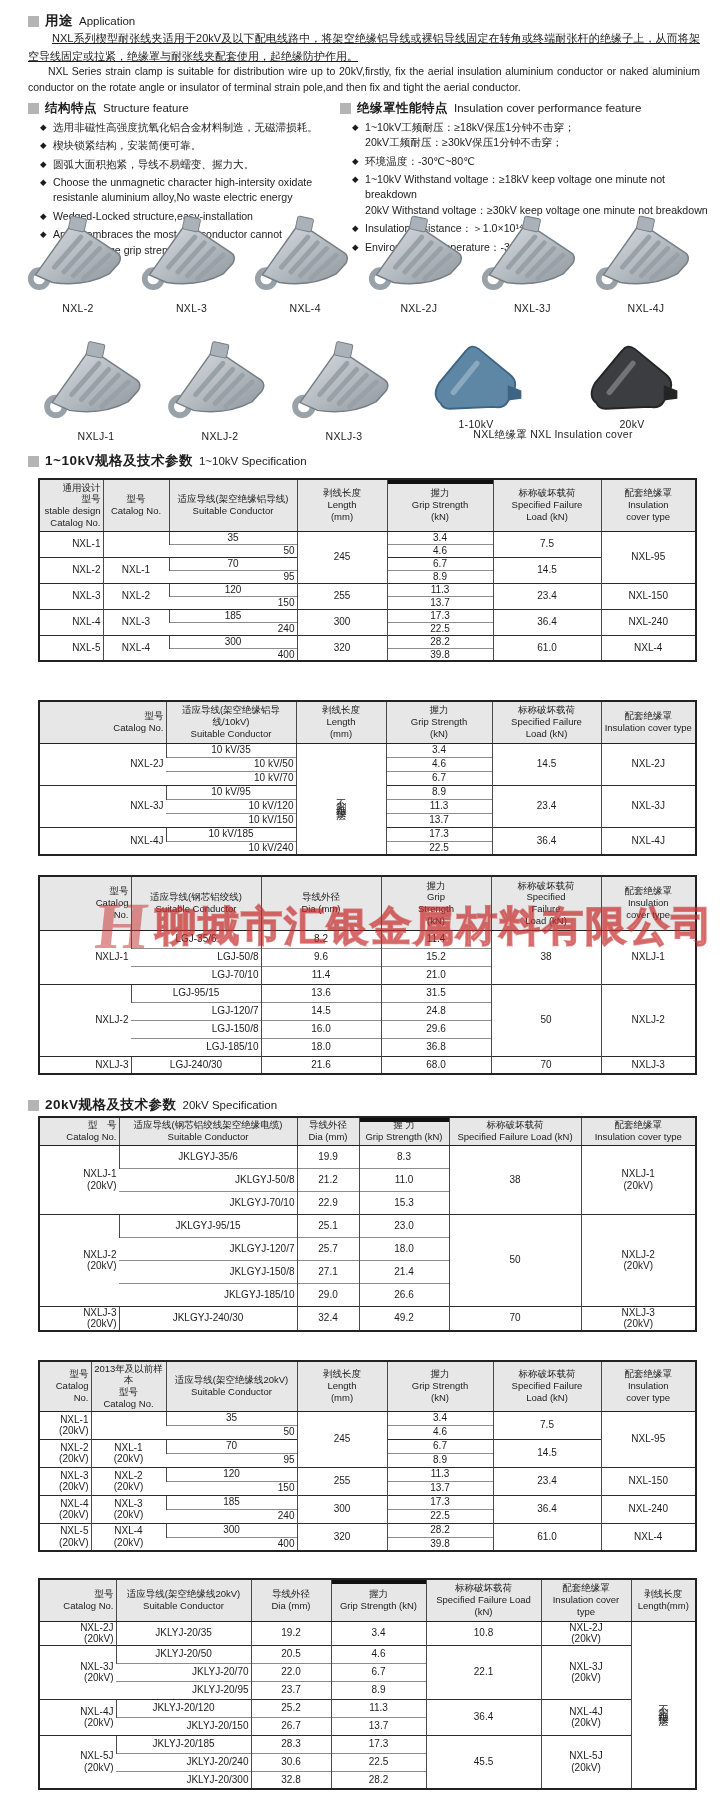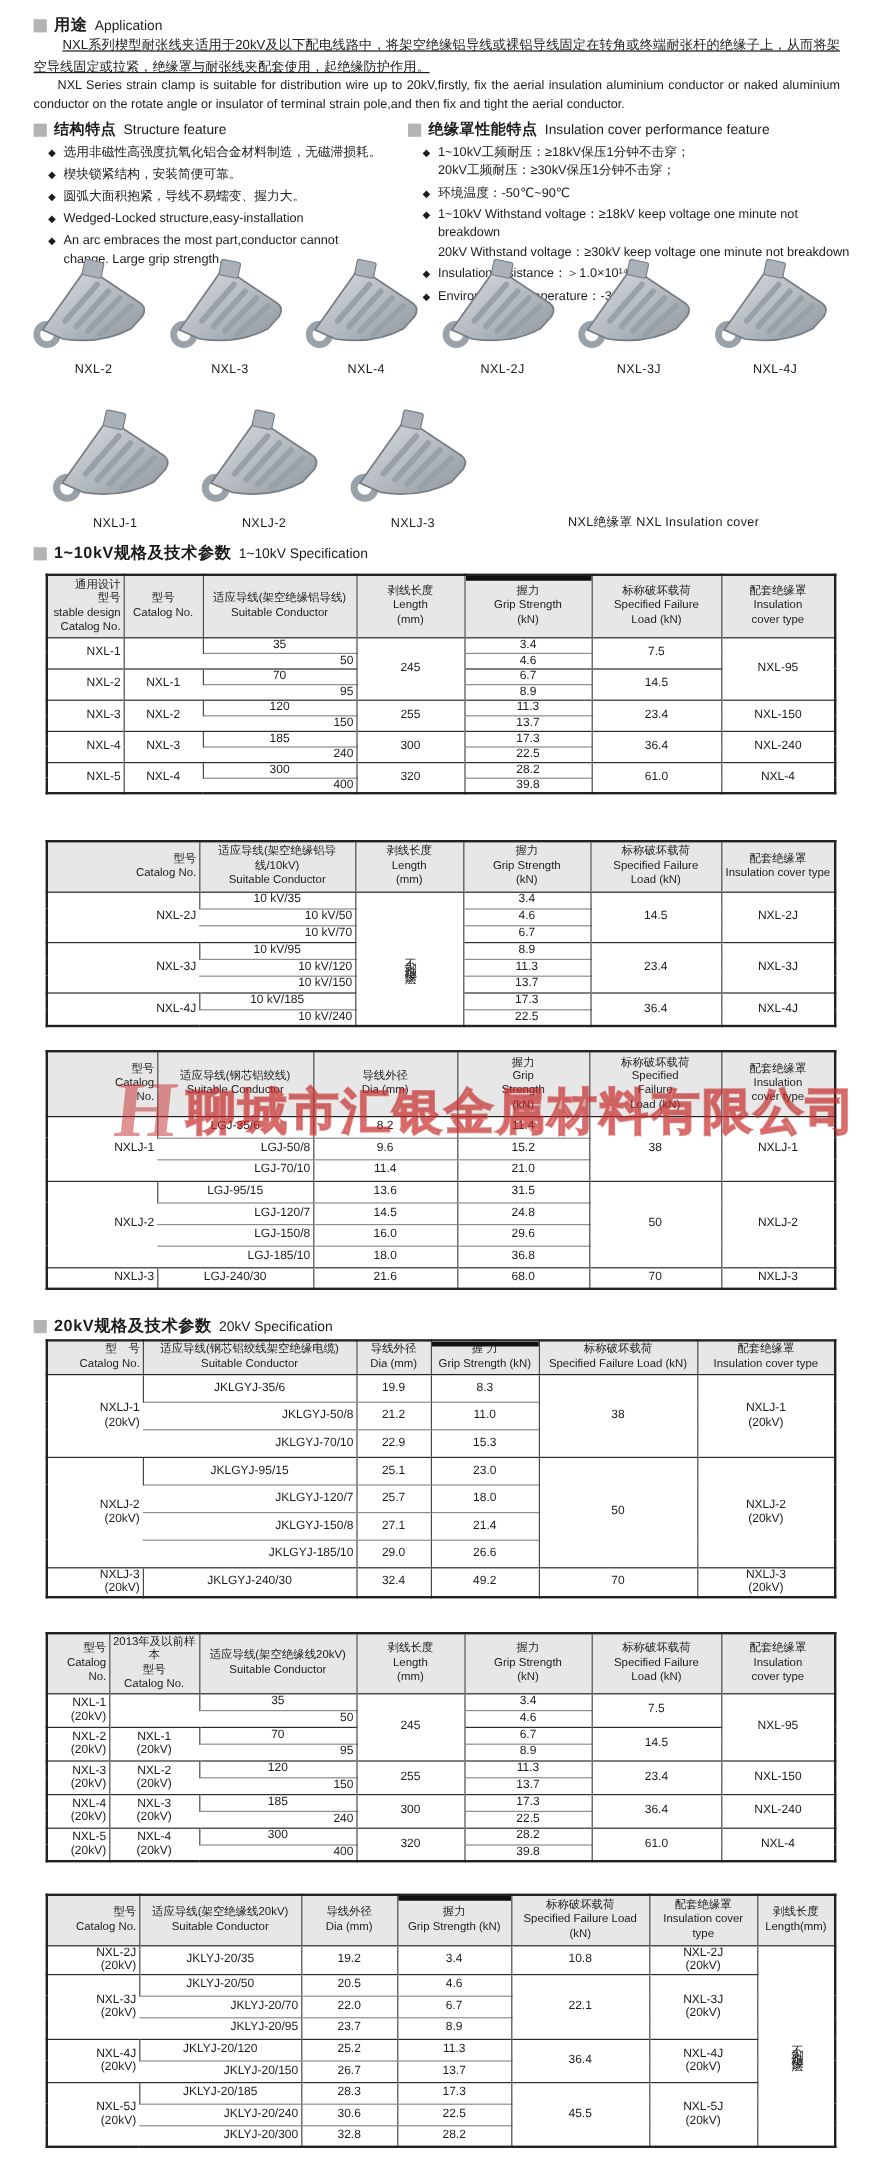--- a/index.html
+++ b/index.html
@@ -60,34 +60,36 @@
 
   <div class="sec-h" style="top:100px;left:28px;">
     <span class="sq"></span>
     <span class="cn" style="font-size:12.5px;">结构特点</span>
     <span class="en">Structure feature</span>
   </div>
   <ul class="blist" style="top:120px;left:40px;width:300px;">
       <li>选用非磁性高强度抗氧化铝合金材料制造，无磁滞损耗。</li>
       <li>楔块锁紧结构，安装简便可靠。</li>
       <li>圆弧大面积抱紧，导线不易蠕变、握力大。</li>
+      <li>Choose the unmagnetic character high-intersity oxidate
+resistanle aluminium alloy,No waste electric energy</li>
       <li>Wedged-Locked structure,easy-installation</li>
       <li>An arc embraces the most part,conductor cannot
 change. Large  grip strength.</li>
     </ul>
 
   <div class="sec-h" style="top:100px;left:340px;">
     <span class="sq"></span>
     <span class="cn" style="font-size:12.5px;">绝缘罩性能特点</span>
     <span class="en">Insulation cover performance feature</span>
   </div>
   <ul class="blist" style="top:120px;left:352px;width:356px;">
       <li>1~10kV工频耐压：≥18kV保压1分钟不击穿；
 20kV工频耐压：≥30kV保压1分钟不击穿；</li>
-      <li>环境温度：-50℃~90℃</li>
+      <li>环境温度：-30℃~80℃</li>
       <li>1~10kV Withstand voltage：≥18kV keep voltage one minute not breakdown
 20kV Withstand voltage：≥30kV keep voltage one minute not breakdown</li>
       <li>Insulation resistance：＞1.0×10¹⁴Ω</li>
       <li>Environments temperature：-30℃~90℃</li>
     </ul>
 
   <div class="grow" id="grow1" style="top:212px;left:26px;width:672px;justify-content:space-between;">
       <div class="g-item">
         <svg width="104" height="88" viewBox="0 0 110 92">
   <defs>
@@ -227,20 +229,38 @@
               <stop offset=".55" stop-color="#b2b9bf"></stop>
               <stop offset="1" stop-color="#8d959c"></stop>
   </linearGradient>
           </defs>
   <circle cx="14" cy="70" r="9" fill="none" stroke="#9aa2a9" stroke-width="6"></circle>
   <path d="M10,66 L44,18 Q48,11 55,15 L97,43 Q102,47 98,54 L88,65 Q62,79 28,74 Z" fill="url(#stgb2)" stroke="#767e85" stroke-width="1.5"></path>
   <path d="M30,58 L58,26 M40,63 L68,32 M50,67 L78,38 M61,70 L88,45" fill="none" stroke="#99a1a8" stroke-width="5" stroke-linecap="round"></path>
   <rect x="46" y="5" width="17" height="14" rx="2" fill="#aab1b8" stroke="#767e85" transform="rotate(12 54 12)"></rect>
   </svg>
         <div class="g-label">NXLJ-3</div>
+      </div>
+    </div>
+  <div class="grow" id="grow2b" style="top:338px;left:420px;width:268px;justify-content:space-between;">
+      <div class="g-item">
+        <svg width="112" height="78" viewBox="0 0 110 86">
+  <path d="M16,72 Q6,64 14,50 L44,14 Q50,6 58,12 L92,40 Q102,48 96,60 L90,70 Q86,78 74,76 L26,78 Q18,78 16,72 Z" fill="#5e87a6" stroke="#3d6483" stroke-width="2"></path>
+  <path d="M90,52 l15,6 v9 l-15,2 z" fill="#3d6483"></path>
+  <path d="M30,60 L56,28" stroke="rgba(255,255,255,.28)" stroke-width="6" stroke-linecap="round" fill="none"></path>
+  </svg>
+        <div class="g-label">1-10kV</div>
+      </div>
+      <div class="g-item">
+        <svg width="112" height="78" viewBox="0 0 110 86">
+  <path d="M16,72 Q6,64 14,50 L44,14 Q50,6 58,12 L92,40 Q102,48 96,60 L90,70 Q86,78 74,76 L26,78 Q18,78 16,72 Z" fill="#3b3d40" stroke="#232426" stroke-width="2"></path>
+  <path d="M90,52 l15,6 v9 l-15,2 z" fill="#232426"></path>
+  <path d="M30,60 L56,28" stroke="rgba(255,255,255,.28)" stroke-width="6" stroke-linecap="round" fill="none"></path>
+  </svg>
+        <div class="g-label">20kV</div>
       </div>
     </div>
   <div class="caption" style="top:428px;left:408px;width:290px;text-align:center;">NXL绝缘罩 NXL Insulation cover</div>
 
   <div class="sec-h" style="top:452px;left:28px;">
     <span class="sq"></span>
     <span class="cn">1~10kV规格及技术参数</span>
     <span class="en">1~10kV Specification</span>
   </div>
 

